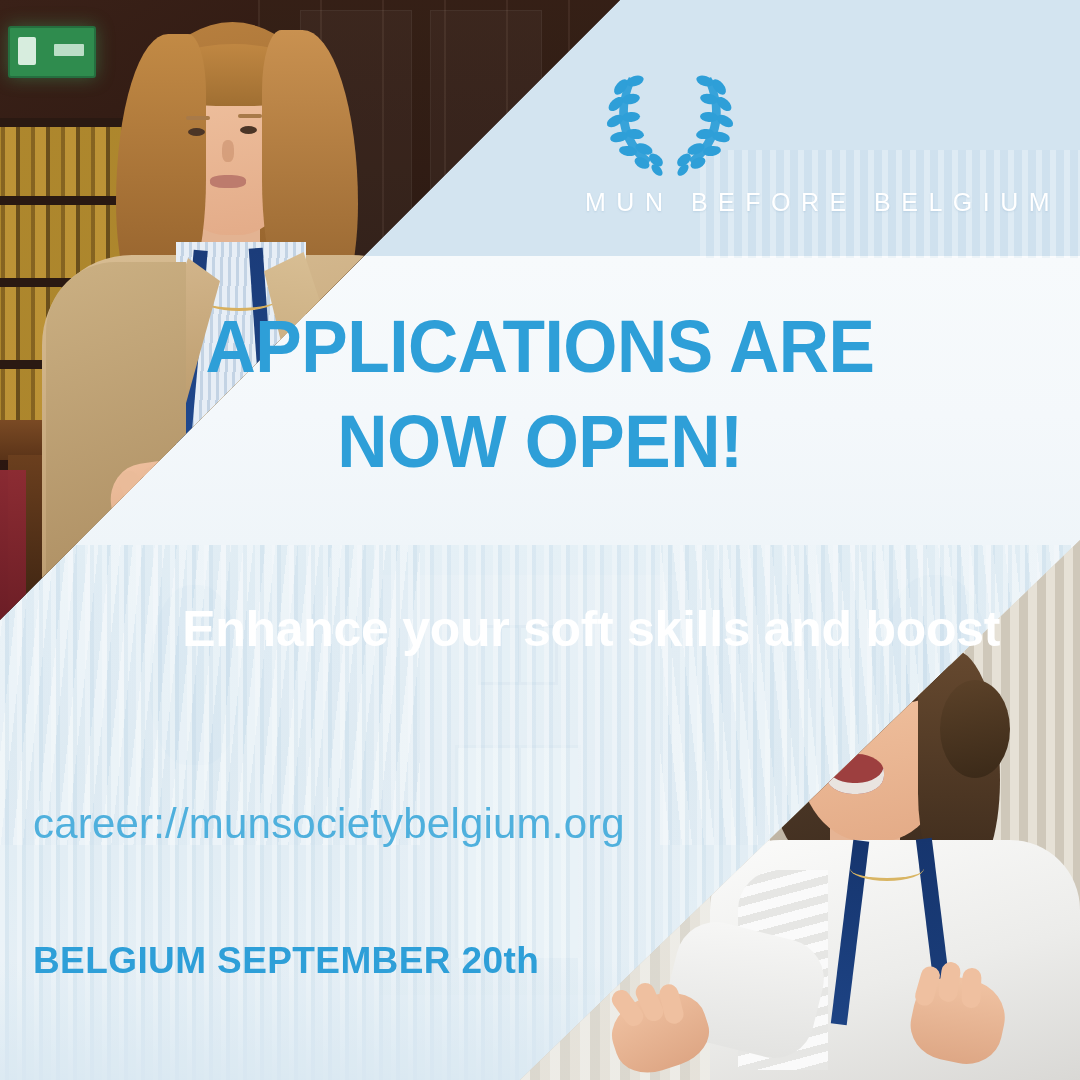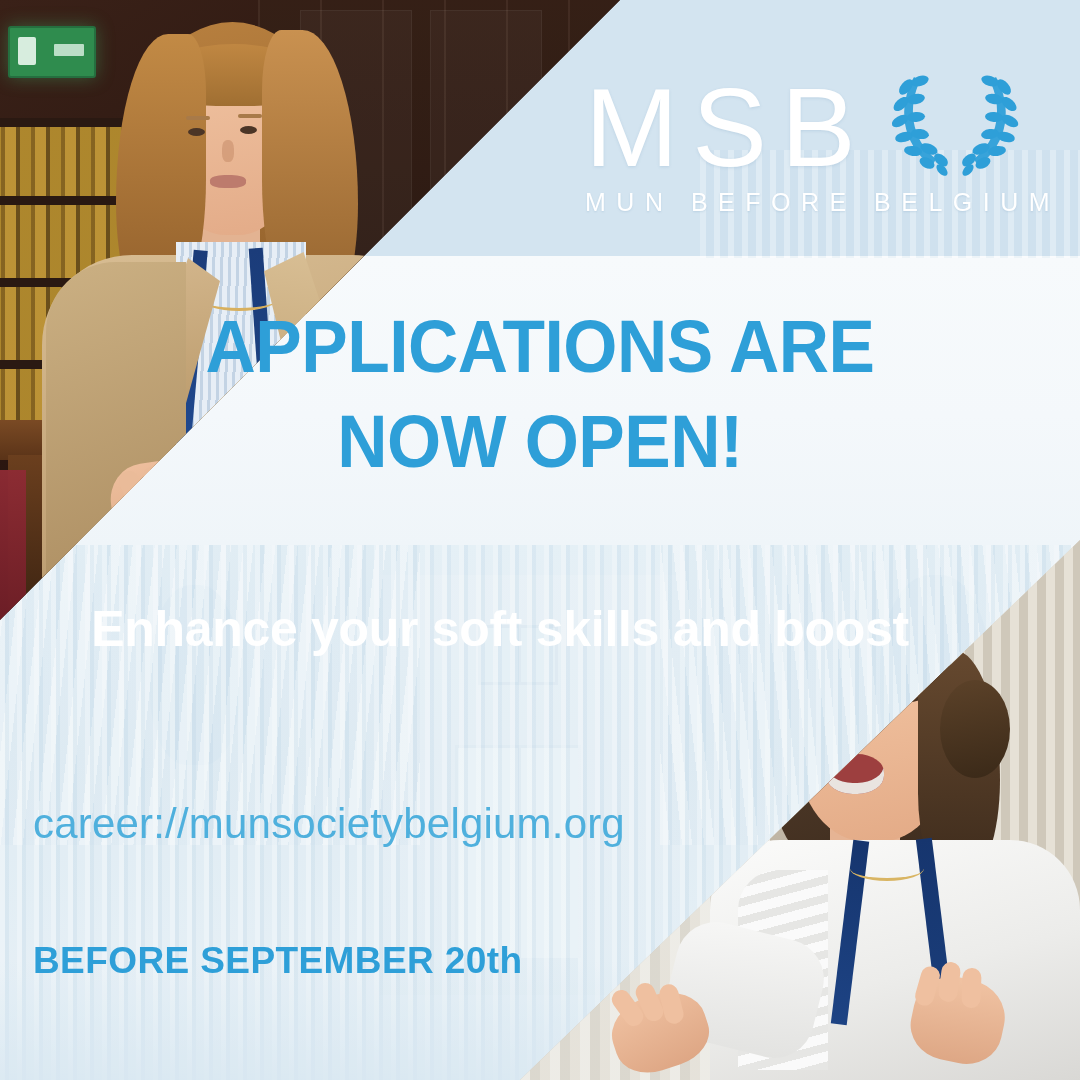--- a/index.html
+++ b/index.html
@@ -205,21 +205,21 @@
     letter-spacing:10.5px;white-space:nowrap;text-shadow:0 1px 2px rgba(120,160,190,.25);}
 
   
   .headline{position:absolute;left:0;top:300px;width:1080px;text-align:center;
     color:#2e9fd8;font-size:74px;font-weight:bold;line-height:1.28;
     letter-spacing:-.5px;transform:scaleX(.94);transform-origin:center;}
   .headline span{display:block;}
 
   .subline{position:absolute;left:0;top:598px;width:1000px;text-align:center;
     color:#ffffff;font-size:50px;font-weight:bold;line-height:1.27;letter-spacing:-.3px;}
-  .subline span{display:block;}
+  .subline span{display:block;text-align:right;}
 
   .apply-block{position:absolute;left:33px;top:792px;}
   .apply-on{color:#2e9fd8;font-size:36px;font-weight:bold;letter-spacing:.5px;}
   .apply-url{color:#4fb0dd;font-size:42px;font-weight:300;letter-spacing:.2px;margin-top:8px;}
 
   .deadline{position:absolute;left:33px;top:940px;color:#2e9fd8;
     font-size:37px;font-weight:bold;letter-spacing:.4px;}
 </style>
 </head>
 <body>
@@ -342,21 +342,20 @@
     <div class="br-fing" style="left:120px;top:442px;transform:rotate(-24deg);"></div>
     <div class="br-fing" style="left:142px;top:444px;transform:rotate(-14deg);"></div>
     <div class="br-handR"></div>
     <div class="br-fing" style="left:398px;top:426px;transform:rotate(16deg);"></div>
     <div class="br-fing" style="left:420px;top:422px;transform:rotate(8deg);"></div>
     <div class="br-fing" style="left:442px;top:428px;transform:rotate(2deg);"></div>
   </div>
 
   <div class="logo">
     <div class="logo-row">
-      <div class="logo-msb">MSB</div>
       <div class="wreath">
         <svg width="142" height="106" viewBox="0 0 142 106">
           <g fill="#2e9fd8">
 
             <path d="M30 6 C14 34 16 72 48 95 L52 88 C26 68 24 34 36 10 Z" opacity=".95"></path>
 
             <path d="M112 6 C128 34 126 72 94 95 L90 88 C116 68 118 34 106 10 Z" opacity=".95"></path>
 
             <ellipse cx="22" cy="16" rx="9" ry="5" transform="rotate(-50 22 16)"></ellipse>
             <ellipse cx="36" cy="10" rx="9" ry="5" transform="rotate(-18 36 10)"></ellipse>
@@ -398,15 +397,15 @@
   </div>
 
   <div class="subline">
     <span>Enhance your soft skills and boost</span>
   </div>
 
   <div class="apply-block">
     <div class="apply-url">career://munsocietybelgium.org</div>
   </div>
 
-  <div class="deadline">BEFORE SEPTEMBER 20th</div>
+  <div class="deadline">BELGIUM SEPTEMBER 20th</div>
 
 </div>
 
 </body></html>

